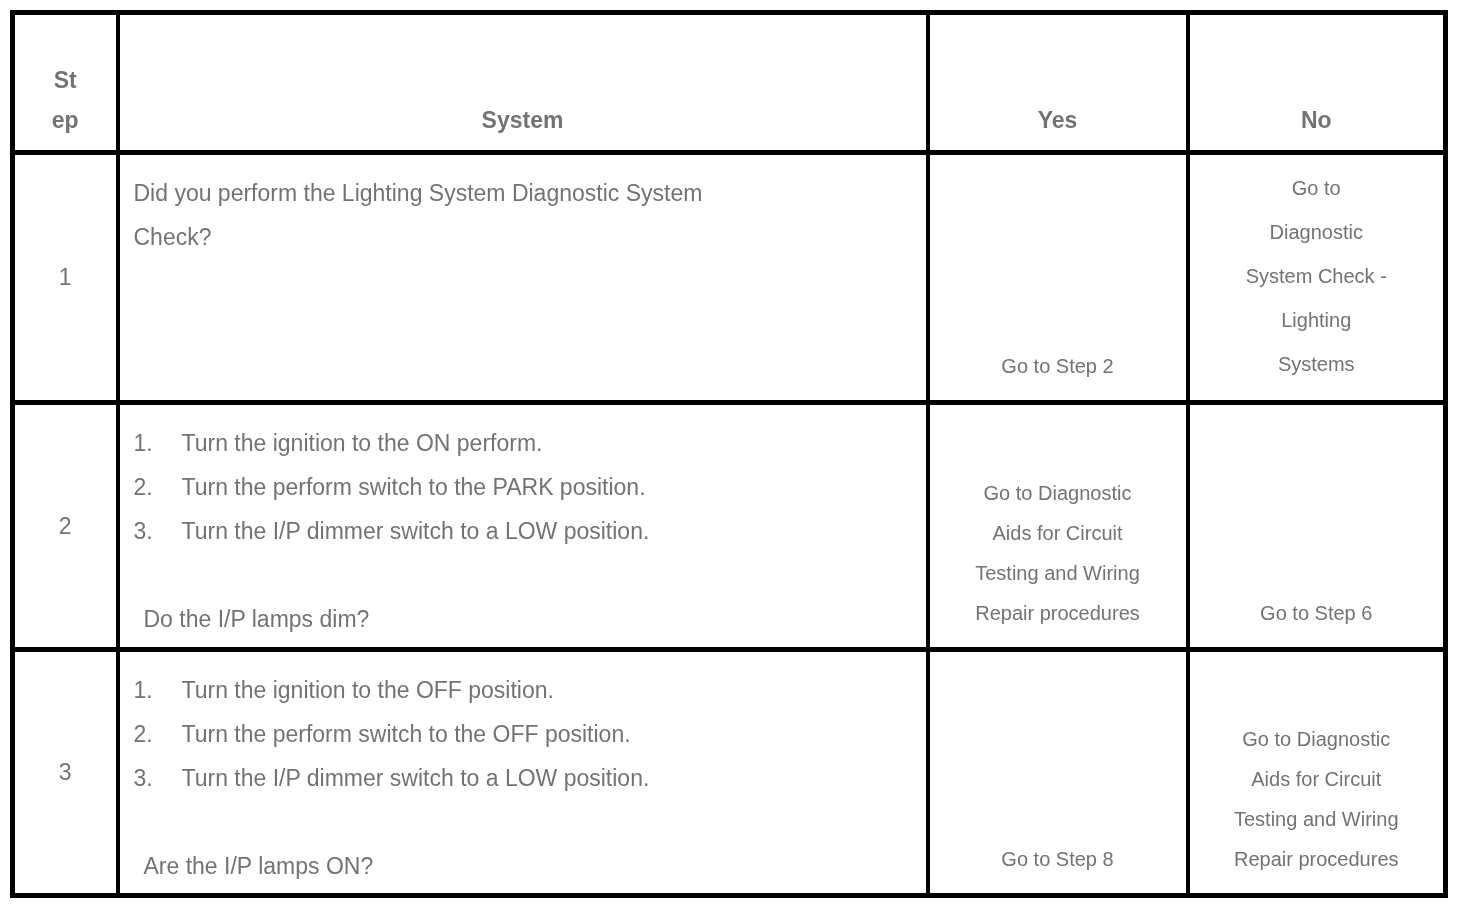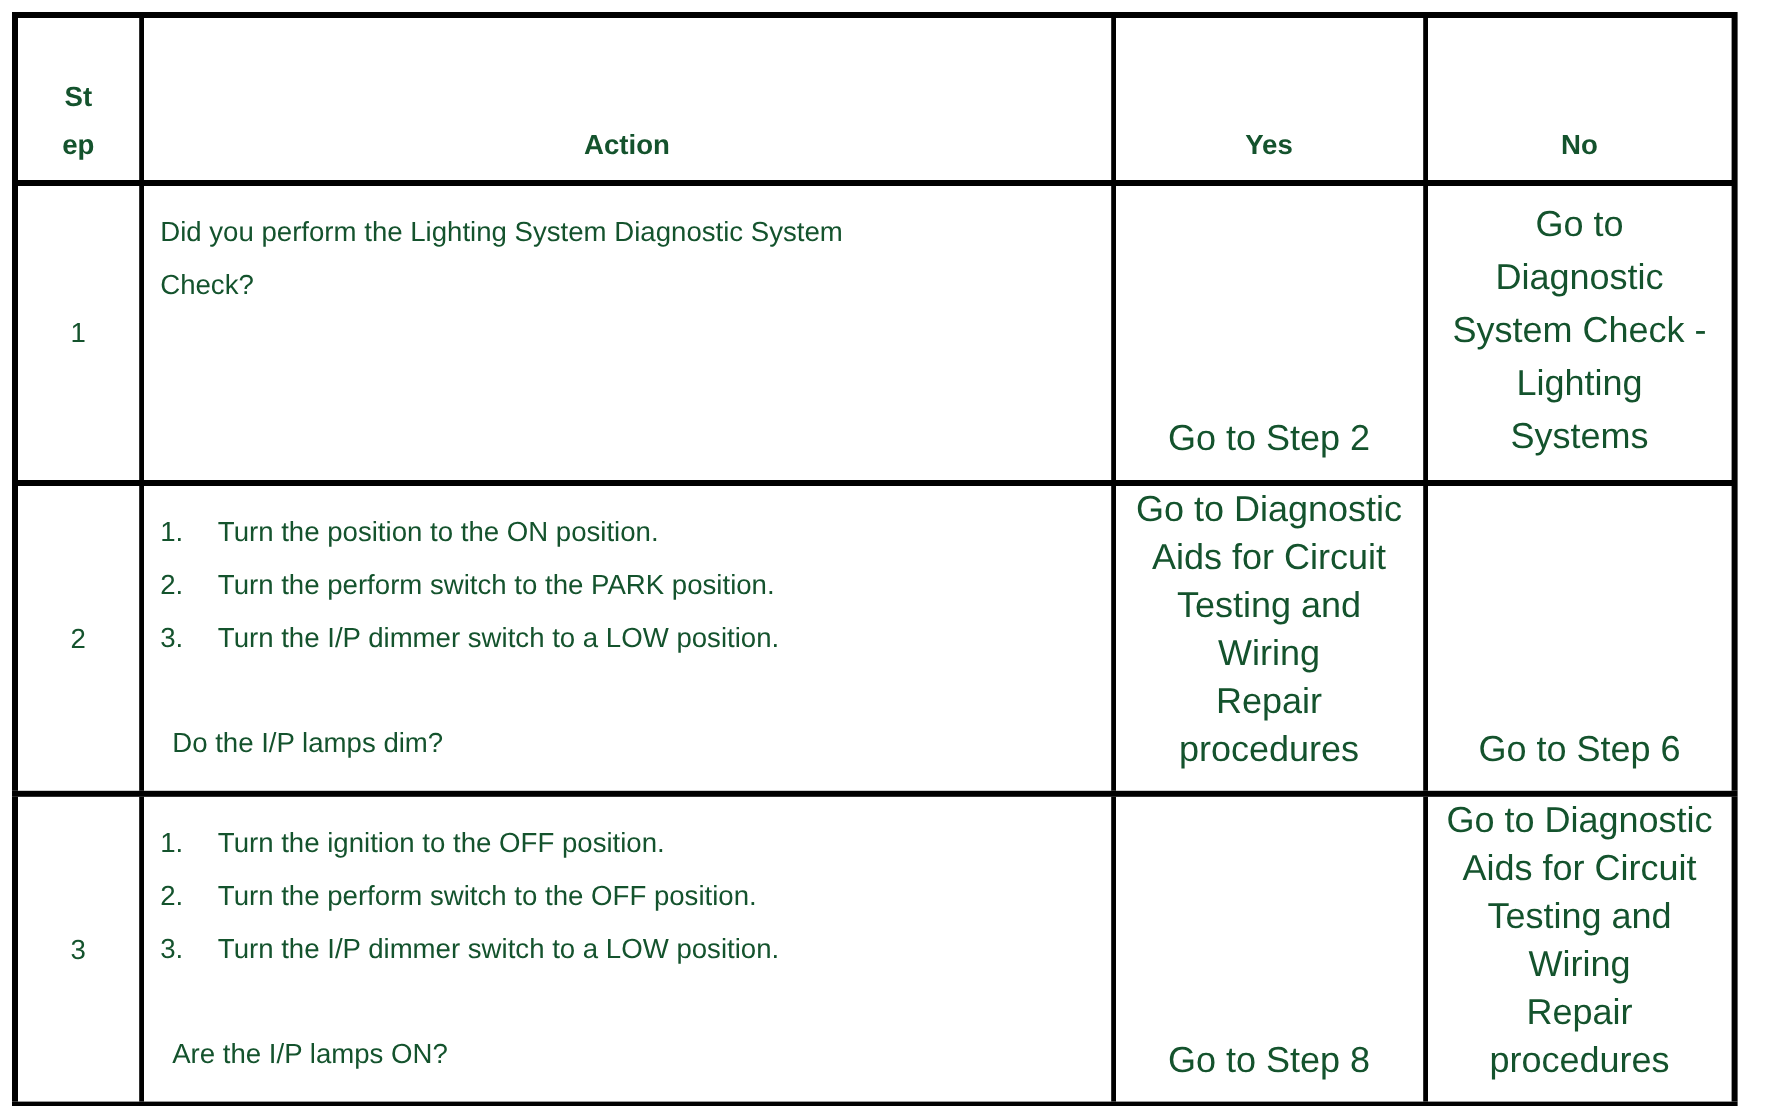--- a/index.html
+++ b/index.html
@@ -7,21 +7,21 @@
     padding: 0;
     background: #ffffff;
   }
   .page {
     width: 1472px;
     height: 922px;
     background: #ffffff;
     box-sizing: border-box;
     padding: 10px 0 0 10px;
     font-family: "Liberation Sans", sans-serif;
-    color: #14532d;
+    color: #737373;
   }
   table.diag {
     border-collapse: collapse;
     table-layout: fixed;
     width: 1433px;
     border: 5px solid #000000;
   }
   table.diag th,
   table.diag td {
     border-left: 4px solid #000000;
@@ -70,21 +70,21 @@
   .otext { flex: auto; }
   .question {
     margin-top: 44px;
     line-height: 44px;
     padding-left: 10px;
   }
   
   td.choice {
     vertical-align: bottom;
     text-align: center;
-    font-size: 30px;
+    font-size: 20px;
     line-height: 40px;
     padding: 0 6px 14px 6px;
     white-space: pre-line;
   }
   td.choice.lh44 { line-height: 44px; }
 </style>
 </head>
 <body>
 
 <div class="page">
@@ -92,21 +92,21 @@
     <colgroup>
       <col style="width:105px">
       <col style="width:810px">
       <col style="width:260px">
       <col style="width:258px">
     </colgroup>
     <thead>
       <tr style="height:140px">
         <th>St
 ep</th>
-        <th>Action</th>
+        <th>System</th>
         <th>Yes</th>
         <th>No</th>
       </tr>
     </thead>
     <tbody>
 
       <tr style="height:250px">
         <td class="step">1</td>
         <td class="action">
           <p class="para">Did you perform the Lighting System Diagnostic System
@@ -119,21 +119,21 @@
 Lighting
 Systems</td>
       </tr>
 
       <tr style="height:247px">
         <td class="step">2</td>
         <td class="action">
           <div class="olist">
             <div class="oitem">
               <span class="onum">1.</span>
-              <span class="otext">Turn the position to the ON position.</span>
+              <span class="otext">Turn the ignition to the ON perform.</span>
             </div>
             <div class="oitem">
               <span class="onum">2.</span>
               <span class="otext">Turn the perform switch to the PARK position.</span>
             </div>
             <div class="oitem">
               <span class="onum">3.</span>
               <span class="otext">Turn the I/P dimmer switch to a LOW position.</span>
             </div>
           </div>

